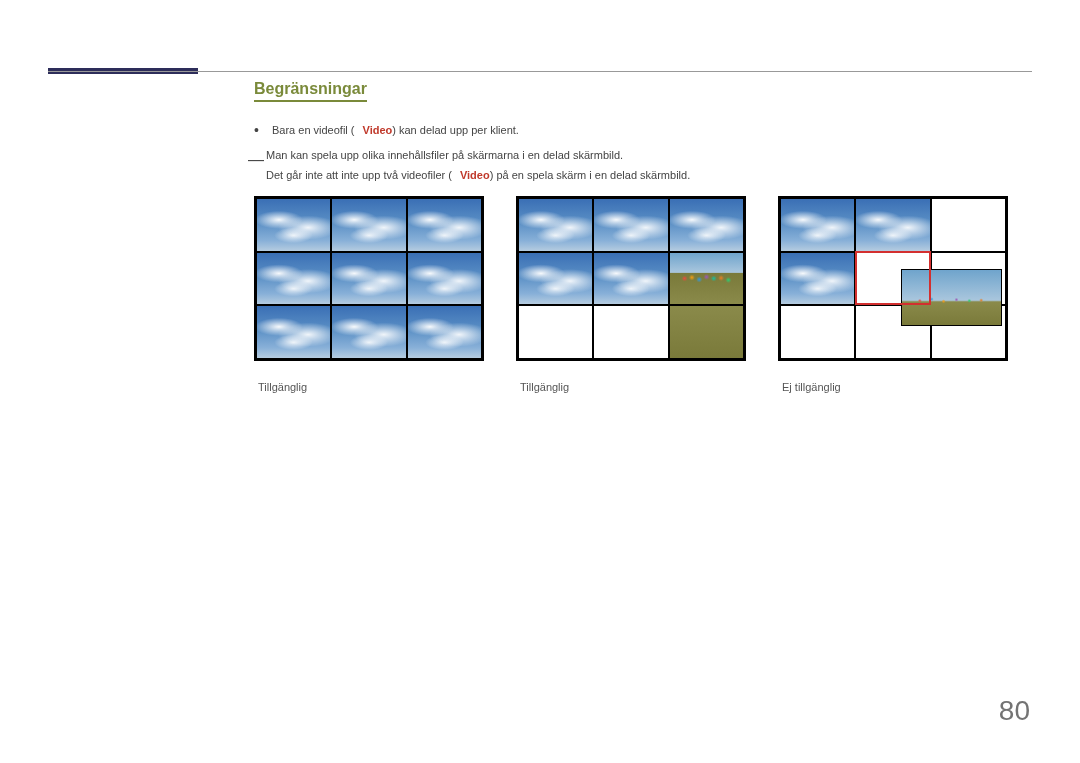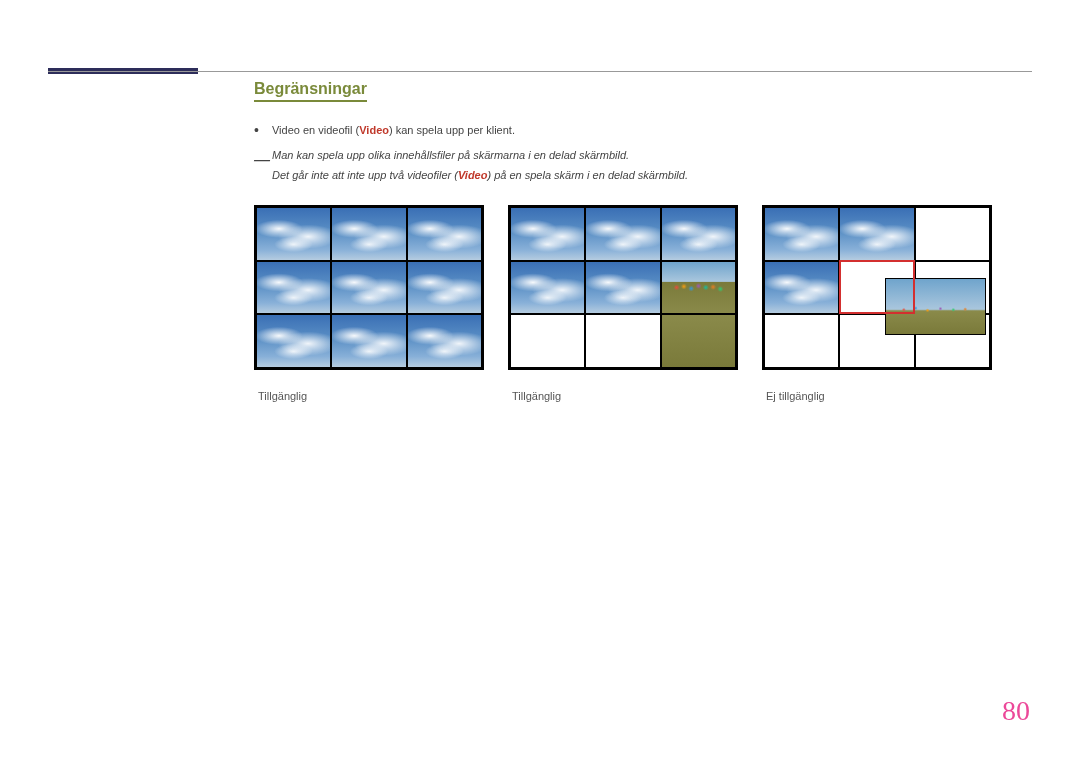--- a/index.html
+++ b/index.html
@@ -39,42 +39,41 @@
     color: #7a8a3a;
     border-bottom: 2px solid #7a8a3a;
     display: inline-block;
     padding-bottom: 2px;
     margin-bottom: 16px;
   }
   ul.bul { list-style: none; font-size: 11px; color: #444; line-height: 1.7; }
   ul.bul > li::before { content: "•"; margin-right: 10px; font-size: 14px; position: relative; top: 1px; }
   ul.bul > li { margin-bottom: 4px; }
   .sub {
-    margin-left: 18px;
+    margin-left: 12px;
     font-size: 11px;
     color: #444;
     line-height: 1.8;
     position: relative;
-    font-style: italic;
   }
   .sub::before {
     content: "—";
     position: absolute;
     left: -18px;
     top: 0;
     font-size: 16px;
     color: #444;
   }
-  .video-red { color: #c0392b; font-weight: 600; }
+  .video-red { color: #c0392b; font-weight: 600; padding-left: 8px; }
   .figs {
     position: absolute;
-    top: 205px;
+    top: 196px;
     left: 254px;
     display: flex;
-    gap: 24px;
+    gap: 32px;
   }
   .fig { width: 230px; }
   .grid {
     width: 230px;
     height: 165px;
     display: grid;
     grid-template-columns: repeat(3, 1fr);
     grid-template-rows: repeat(3, 1fr);
     border: 2px solid #000;
     position: relative;
@@ -116,37 +115,36 @@
   .redbox {
     position: absolute;
     border: 2px solid #d32f2f;
     pointer-events: none;
   }
   .page-num {
     position: absolute;
     bottom: 36px;
     right: 50px;
     font-size: 28px;
-    color: #ec4899;
+    color: #737373;
     font-weight: 300;
-    font-family: Liberation Serif, serif;
   }
 </style>
 </head>
 <body>
 
 <div class="top-accent"></div>
 <div class="top-rule"></div>
 
 <div class="content">
   <h2 class="section">Begränsningar</h2>
 
   <ul class="bul">
     <li>
-      <span>Video en videofil (</span><span class="video-red">Video</span><span>) kan spela upp per klient.</span>
+      <span>Bara en videofil (</span><span class="video-red">Video</span><span>) kan delad upp per klient.</span>
     </li>
   </ul>
   <div class="sub">
     <div>Man kan spela upp olika innehållsfiler på skärmarna i en delad skärmbild.</div>
     <div>
       <span>Det går inte att inte upp två videofiler (</span><span class="video-red">Video</span><span>) på en spela skärm i en delad skärmbild.</span>
     </div>
   </div>
 </div>
 

